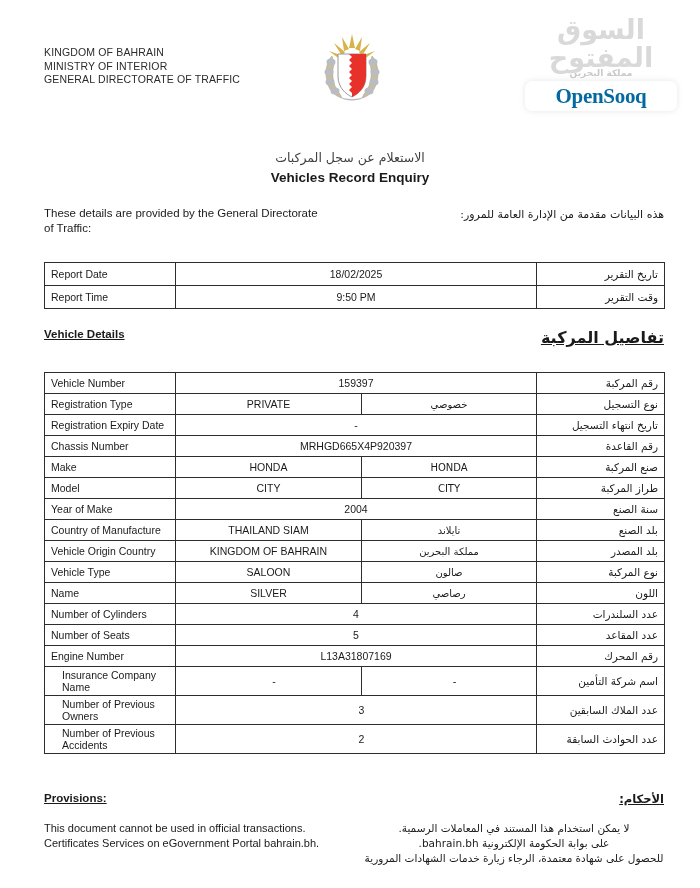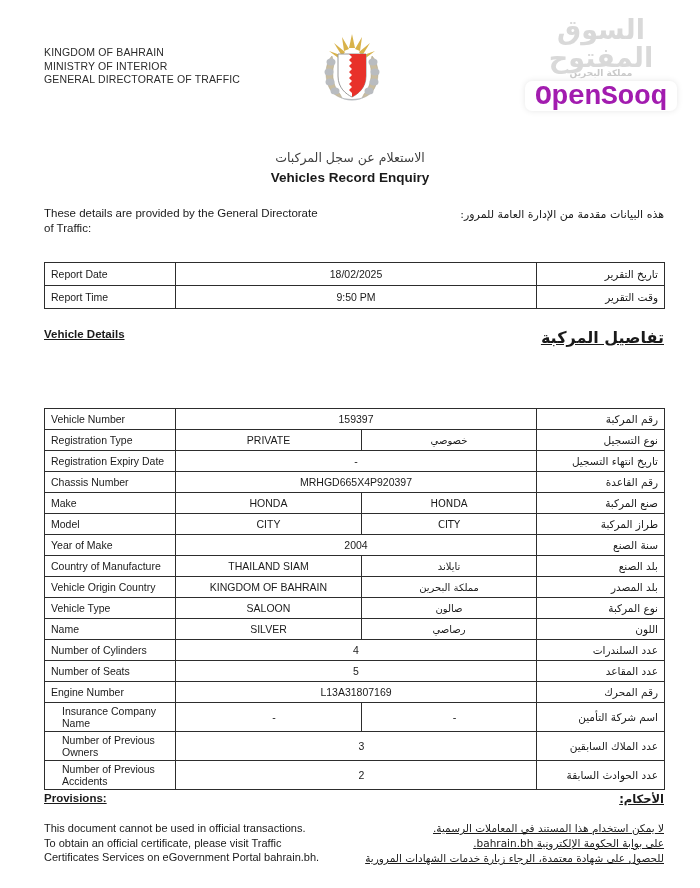--- a/index.html
+++ b/index.html
@@ -80,24 +80,24 @@
     width: 152px;
     height: 30px;
     background: #ffffff;
     border-radius: 7px;
     box-shadow: 0 0 6px rgba(0,0,0,0.10);
     display: flex;
     align-items: center;
     justify-content: center;
   }
   .wm-box span {
-    font-size: 28px;
-    font-weight: 700;
-    color: #a21caf;
-    font-family: Liberation Mono, monospace;
+    font-size: 21px;
+    font-weight: 700;
+    color: #0369a1;
+    font-family: Liberation Serif, serif;
     letter-spacing: -0.3px;
   }
 
   
   .doc-title {
     position: absolute;
     left: 0; right: 0;
     top: 150px;
     text-align: center;
   }
@@ -192,21 +192,20 @@
     text-decoration: underline;
     direction: rtl;
     font-family: "DejaVu Sans", sans-serif;
     color: #1a1a1a;
   }
 
   #vehicle-table {
     left: 44px;
     top: 372px;
     width: 620px;
-    margin-top: 36px;
   }
   #vehicle-table td { height: 20px; }
   #vehicle-table tr.tall td { height: 28px; padding-left: 17px; }
 
   
   .provisions {
     position: absolute;
     left: 44px;
     right: 36px;
     top: 792px;
@@ -227,26 +226,25 @@
   .prov-body { position: relative; margin-top: 11px; height: 52px; }
   .prov-en {
     position: absolute; left: 0; top: 0;
     width: 330px;
     font-size: 11px; line-height: 14.5px;
     color: #1a1a1a;
   }
   .prov-ar {
     position: absolute; right: 0; top: 0;
     width: 300px;
-    text-align: right;
+    text-align: center;
     direction: rtl;
     font-family: "DejaVu Sans", sans-serif;
     font-size: 10.5px; line-height: 15px;
     color: #1a1a1a;
-    text-decoration: underline;
   }
 </style>
 </head>
 <body>
 
 <div class="page">
 
   <div class="header">
 
     <div class="org-block">
@@ -443,21 +441,20 @@
   </table>
 
   <div class="provisions">
     <div class="prov-heads">
       <div class="en">Provisions:</div>
       <div class="ar">الأحكام:</div>
     </div>
     <div class="prov-body">
       <div class="prov-en">
           <div>This document cannot be used in official transactions.</div>
-          <div>To obtain an official certificate, please visit Traffic</div>
           <div>Certificates Services on eGovernment Portal bahrain.bh.</div>
         </div>
       <div class="prov-ar">
           <div>لا يمكن استخدام هذا المستند في المعاملات الرسمية.</div>
           <div>على بوابة الحكومة الإلكترونية bahrain.bh.</div>
           <div>للحصول على شهادة معتمدة، الرجاء زيارة خدمات الشهادات المرورية</div>
         </div>
     </div>
   </div>
 

